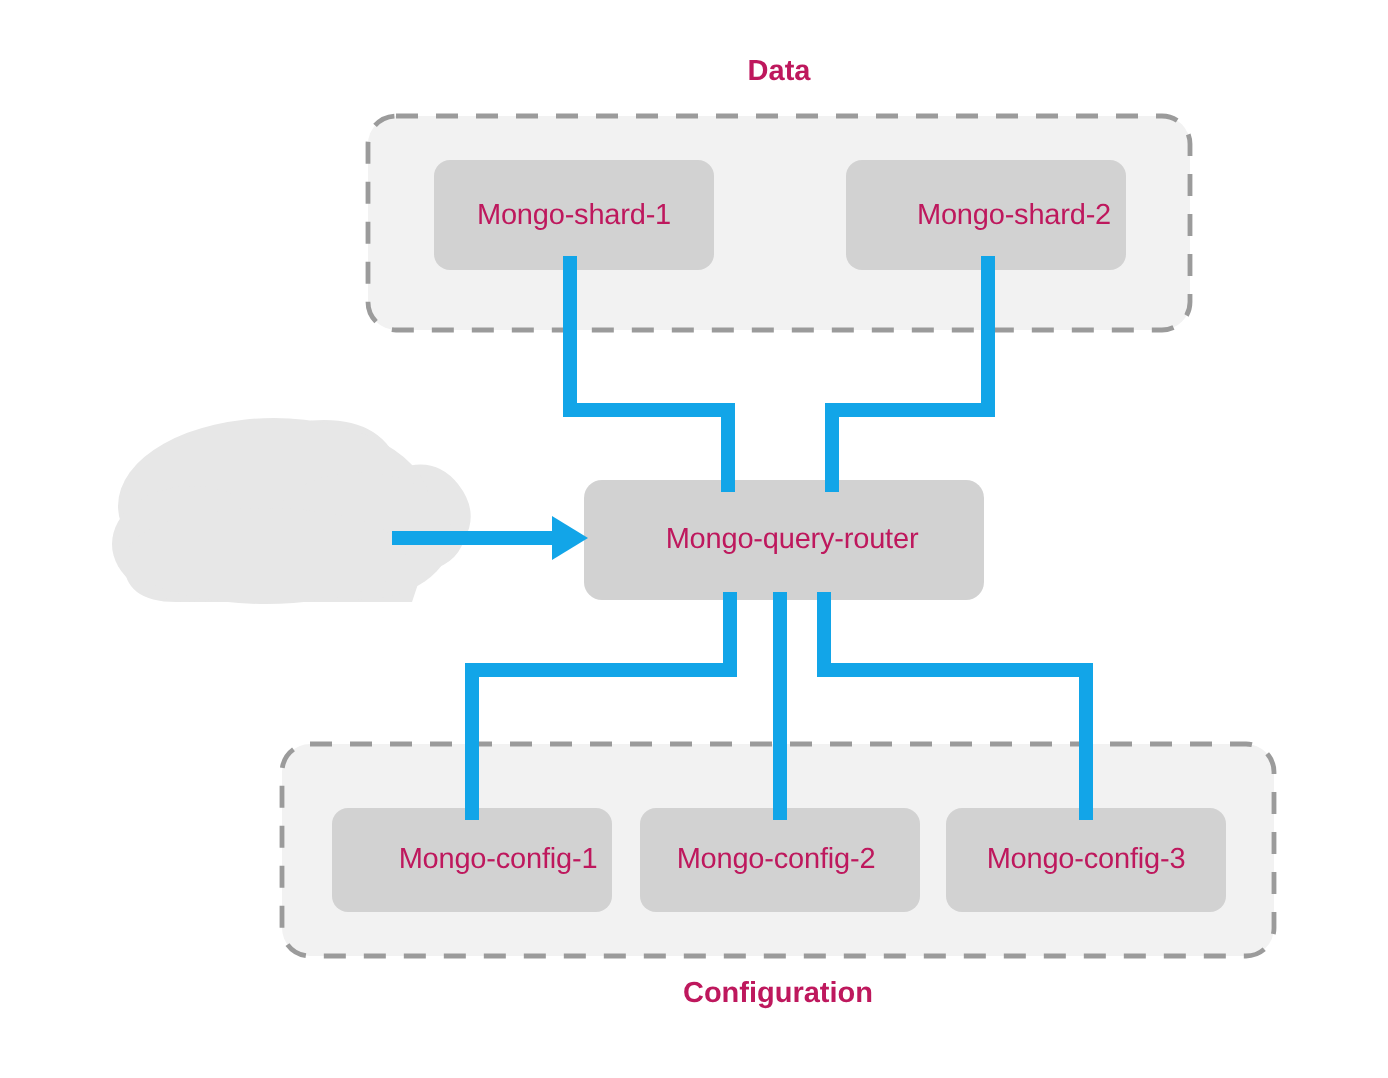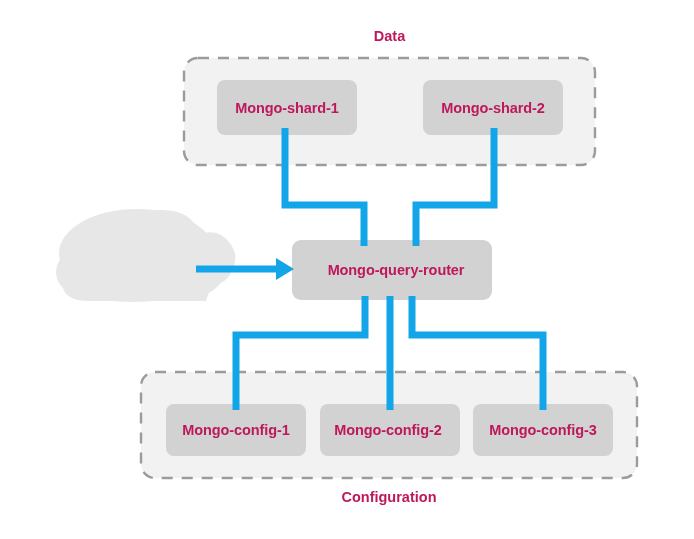--- a/index.html
+++ b/index.html
@@ -27,21 +27,21 @@
   
   .lbl {
     position: absolute;
     color: #be185d;
     text-align: center;
     white-space: nowrap;
     user-select: none;
   }
   .node-label {
     font-size: 14.5px;
-    font-weight: 700;
+    font-weight: 400;
     letter-spacing: -0.1px;
     text-align: center;
   }
   .group-title {
     font-size: 14.5px;
     font-weight: 700;
   }
   .cloud-label {
     font-size: 14.5px;
     font-weight: 700;
@@ -112,23 +112,23 @@
 
   </svg>
 
   <div class="lbl group-title ctr" style="left:184px; top:25px; width:411px; height:22px;">Data</div>
 
   <div class="lbl group-title ctr" style="left:141px; top:486px; width:496px; height:22px;">Configuration</div>
 
 
   <div class="lbl node-label ctr" style="left:217px; top:80px; width:140px; height:55px;">Mongo-shard-1</div>
 
-  <div class="lbl node-label ctr" style="left:423px; top:80px; width:140px; height:55px;">Mongo-shard-2</div>
+  <div class="lbl node-label ctr" style="left:423px; top:80px; width:140px; height:55px;padding-left:14px;">Mongo-shard-2</div>
 
   <div class="lbl node-label ctr" style="left:292px; top:240px; width:208px; height:60px;">Mongo-query-router</div>
 
-  <div class="lbl node-label ctr" style="left:166px; top:404px; width:140px; height:52px;">Mongo-config-1</div>
+  <div class="lbl node-label ctr" style="left:166px; top:404px; width:140px; height:52px;padding-left:13px;">Mongo-config-1</div>
 
   <div class="lbl node-label ctr" style="left:320px; top:404px; width:136px; height:52px;">Mongo-config-2</div>
 
   <div class="lbl node-label ctr" style="left:473px; top:404px; width:140px; height:52px;">Mongo-config-3</div>
 
 </div>
 
 </body></html>

